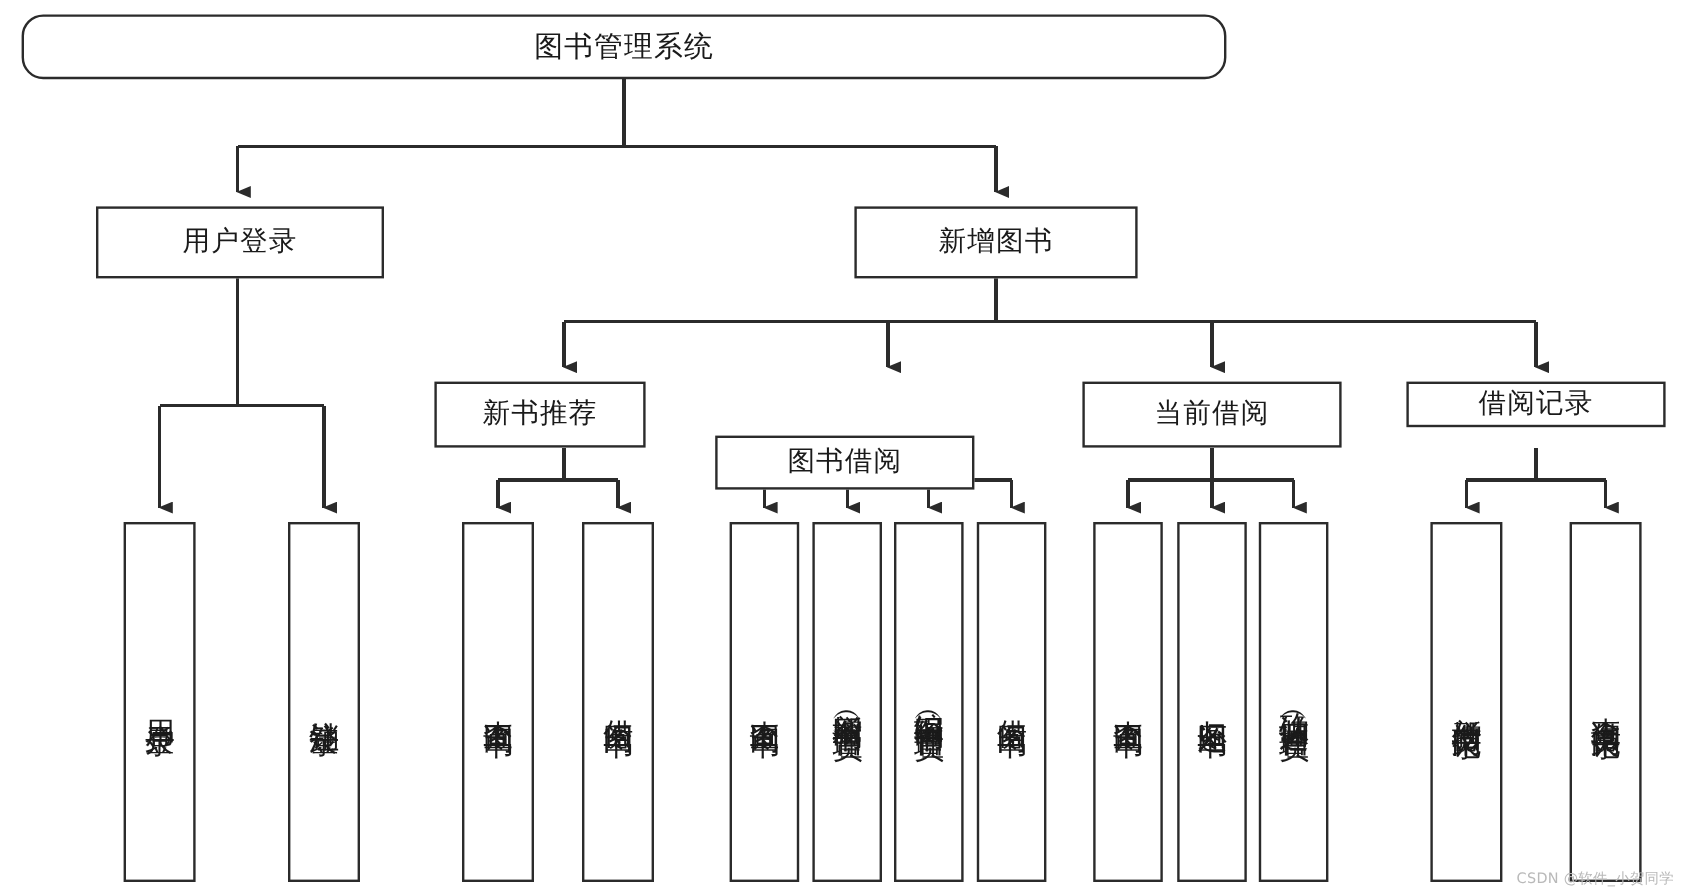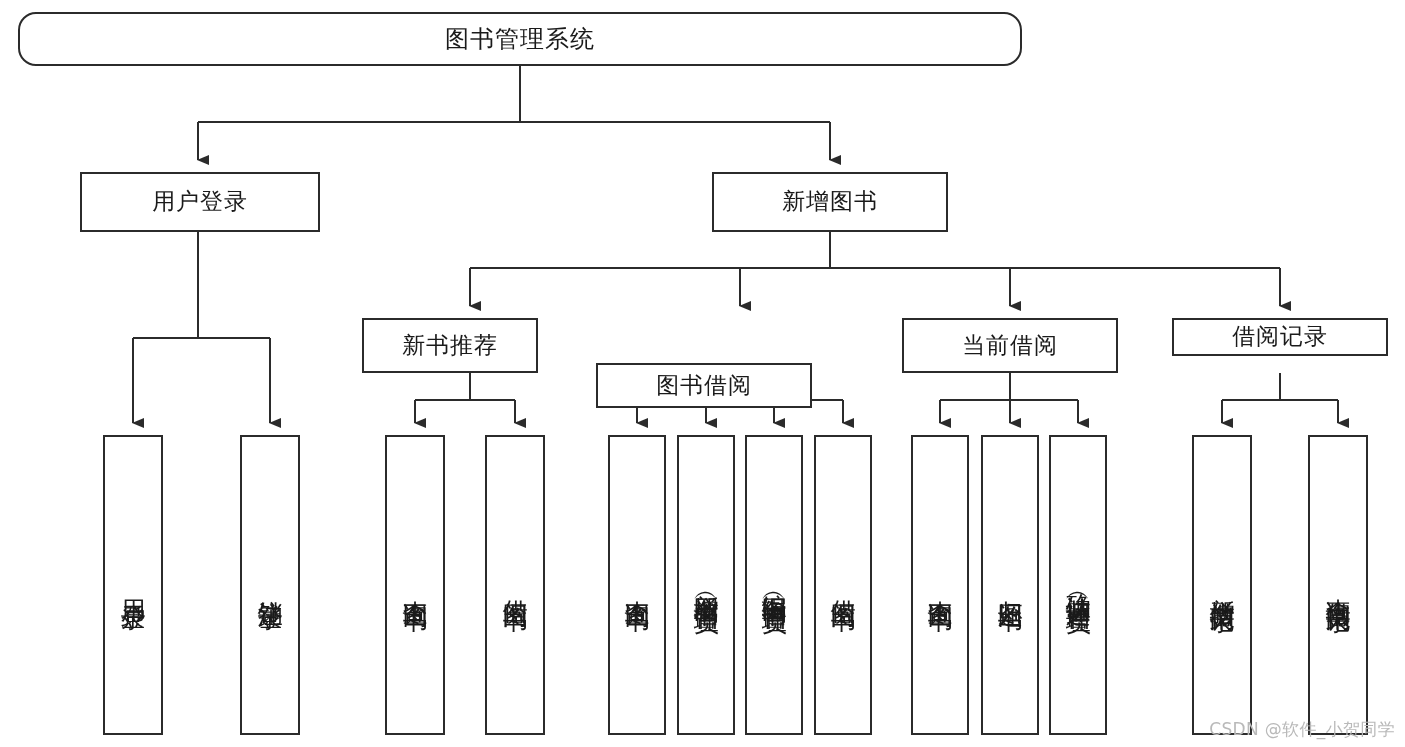--- a/index.html
+++ b/index.html
@@ -57,21 +57,21 @@
     left: 0;
     top: 0;
     width: 1405px;
     height: 747px;
     pointer-events: none;
   }
   #watermark {
     position: absolute;
     right: 10px;
     bottom: 6px;
-    font-size: 17px;
+    font-size: 12px;
     color: #b9b9b9;
     letter-spacing: 0.02em;
     white-space: nowrap;
     margin-left: 48px;
   }
 </style>
 </head>
 <body>
 
 <div id="canvas">

